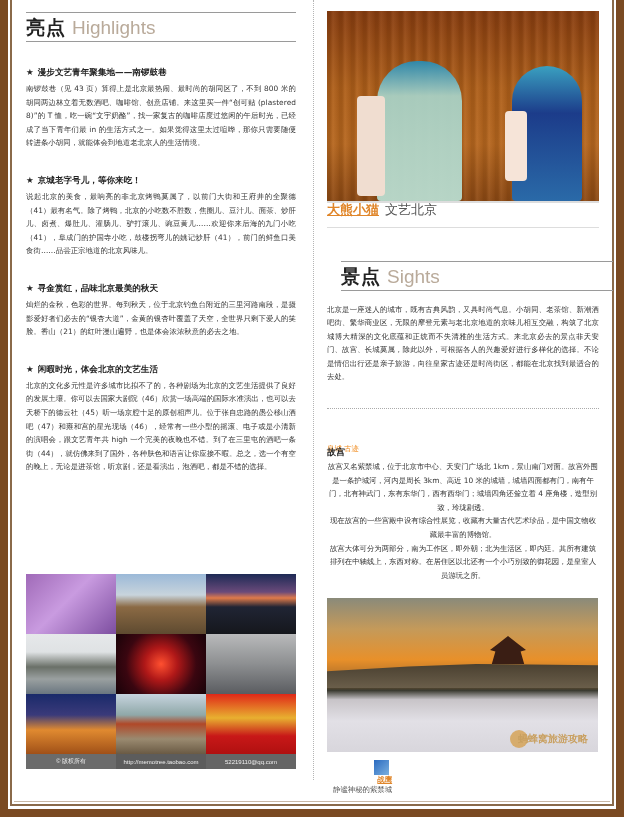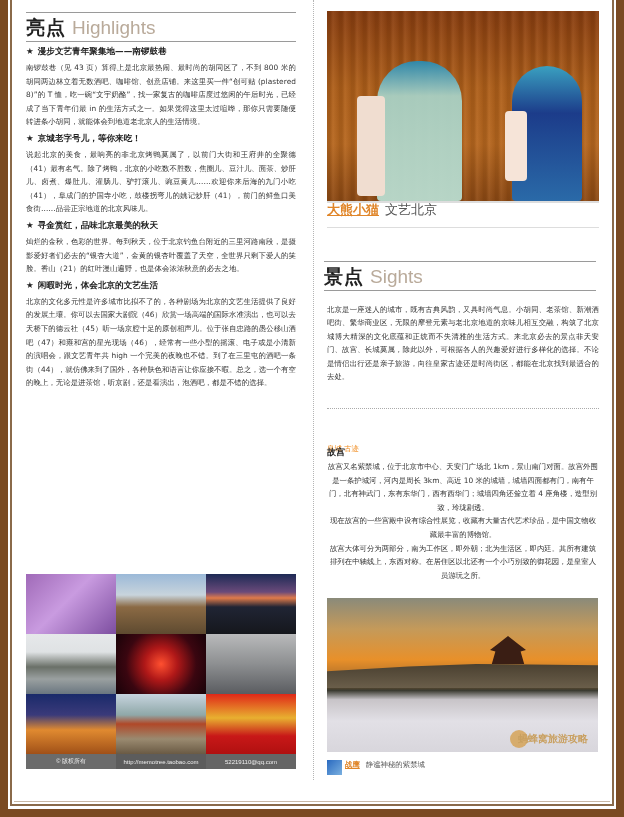--- a/index.html
+++ b/index.html
@@ -24,21 +24,21 @@
   .left-col { position: absolute; left: 26px; top: 12px; width: 270px; }
   .section-header {
     border-top: 1px solid #9a9a9a;
     border-bottom: 1px solid #9a9a9a;
     height: 30px; display: flex; align-items: center;
     padding-top: 1px;
   }
   .sh-cn { font-size: 19px; font-weight: bold; color: #222; letter-spacing: 1px; }
   .sh-en { font-size: 19px; color: #b9aa9a; margin-left: 6px; font-family: "Liberation Sans", sans-serif; }
 
-  .hl-item { margin-top: 3px; }
+  .hl-item { margin-top: 24px; }
   .hl-title { font-size: 8.6px; font-weight: bold; color: #222; line-height: 13px; }
   .hl-title .star { margin-right: 4px; }
   .hl-body { font-size: 7.4px; color: #333; line-height: 13.6px; margin-top: 3px; text-align: justify; letter-spacing: 0.05px; }
 
   .collage {
     position: absolute; left: 26px; top: 574px; width: 270px; height: 195px;
     background: #555;
   }
   .collage-grid {
     display: grid; grid-template-columns: 90px 90px 90px; grid-template-rows: 60px 60px 60px;
@@ -70,21 +70,21 @@
   .photo1 .fig1 { position: absolute; left: 50px; top: 50px; width: 85px; height: 140px; background: linear-gradient(180deg, #2a8ab0 0%, #a8d0c4 25%, #b9dccf 100%); border-radius: 40px 40px 4px 4px; opacity: 0.95; }
   .photo1 .fig2 { position: absolute; left: 185px; top: 55px; width: 70px; height: 135px; background: linear-gradient(180deg, #3aa0c0 0%, #1c3c8a 35%, #2a6aa8 100%); border-radius: 35px 35px 4px 4px; }
   .photo1 .scarf { position: absolute; left: 30px; top: 85px; width: 28px; height: 100px; background: #f0ddd0; border-radius: 4px; }
   .photo1 .scarf2 { position: absolute; left: 178px; top: 100px; width: 22px; height: 70px; background: #f6e4d8; border-radius: 4px; }
   .photo1-bar { position: absolute; left: 327px; top: 201px; width: 272px; height: 2px; background: #ddd; }
   .caption1 { position: absolute; left: 327px; top: 204px; font-size: 13px; line-height: 12px; }
   .credit-link { color: #e0862a; text-decoration: underline; font-weight: bold; cursor: pointer; }
   .caption-text { color: #555; margin-left: 6px; }
   .caption-rule { position: absolute; left: 327px; top: 227px; width: 272px; height: 1px; background: #ddd; }
 
-  .sights-header { position: absolute; left: 324px; top: 261px; width: 272px; }
+  .sights-header { position: absolute; left: 341px; top: 261px; width: 272px; }
 
   .sights-intro {
     position: absolute; left: 327px; top: 303px; width: 272px;
     font-size: 7.4px; line-height: 13.4px; color: #333; text-align: justify; font-family: Liberation Serif, serif;
   }
   .dotted-rule { position: absolute; left: 327px; top: 408px; width: 272px; border-top: 1px dotted #aaa; }
   .tag-line { position: absolute; left: 327px; top: 424px; font-size: 7.4px; color: #f08a1c; margin-top: 20px; }
   .place-title { position: absolute; left: 327px; top: 446px; font-size: 9px; font-weight: bold; color: #222; }
   .place-body {
     position: absolute; left: 327px; top: 460px; width: 272px;
@@ -95,21 +95,21 @@
   .photo2 {
     position: absolute; left: 327px; top: 598px; width: 271px; height: 154px;
     background: linear-gradient(180deg, #8a8a7a 0%, #c49a5a 20%, #e8902a 40%, #b0702a 52%, #3a3a30 60%, #c8c4c8 66%, #e2e0e6 80%, #d8d6dc 100%);
     overflow: hidden;
   }
   .photo2 .tower { position: absolute; left: 163px; top: 38px; width: 36px; height: 28px; background: #3a1e14; clip-path: polygon(50% 0, 80% 30%, 100% 50%, 85% 55%, 95% 100%, 5% 100%, 15% 55%, 0 50%, 20% 30%); }
   .photo2 .wall { position: absolute; left: 0; top: 66px; width: 271px; height: 24px; background: linear-gradient(180deg, #4a4030 0%, #6a5e4a 100%); clip-path: polygon(0 30%, 30% 10%, 55% 0, 100% 5%, 100% 100%, 0 100%); }
   .photo2 .watermark { position: absolute; right: 10px; bottom: 6px; font-size: 10px; color: #c9a060; font-weight: bold; }
   .photo2 .wm-logo { position: absolute; right: 70px; bottom: 4px; width: 18px; height: 18px; border-radius: 50%; background: #d4a050; opacity: 0.8; }
 
-  .caption2 { position: absolute; left: 327px; top: 760px; display: flex; align-items: flex-start; font-size: 7.4px; }
+  .caption2 { position: absolute; left: 327px; top: 760px; display: flex; align-items: flex-end; font-size: 7.4px; flex-direction: column; }
   .avatar { width: 15px; height: 15px; background: linear-gradient(135deg, #2a6ac0, #7ab0e0); margin-right: 3px; }
 </style>
 </head>
 <body>
 
 <div class="frame-outer"></div>
 <div class="frame-line-left"></div>
 <div class="frame-line-right"></div>
 <div class="frame-line-bottom"></div>
 <div class="frame-inner-bottom"></div>

